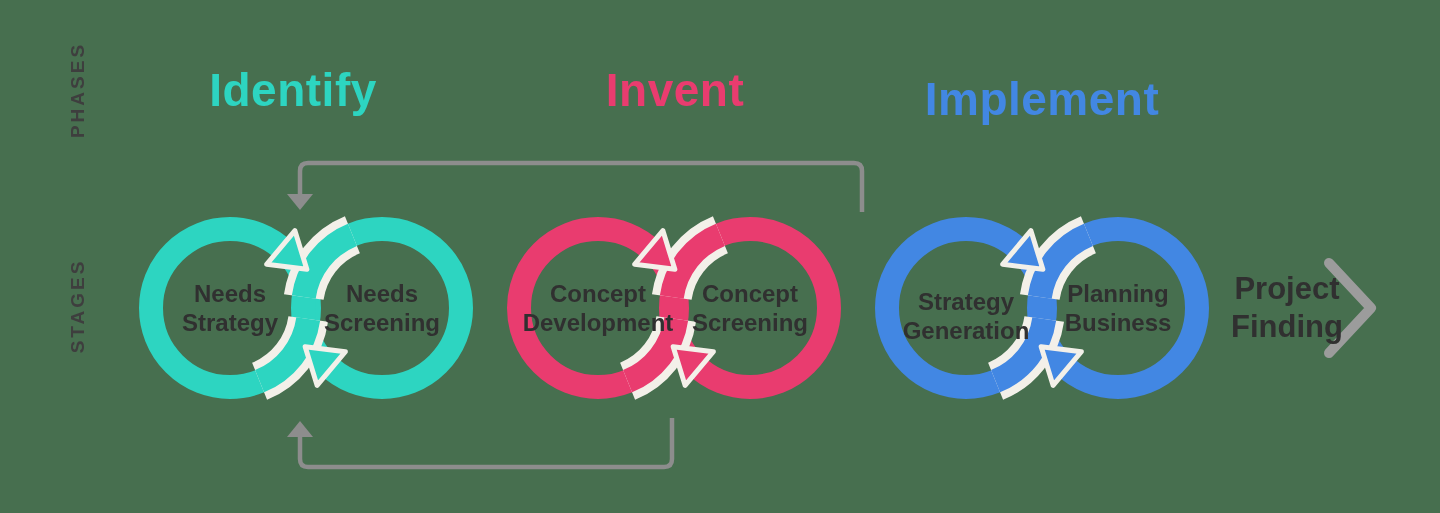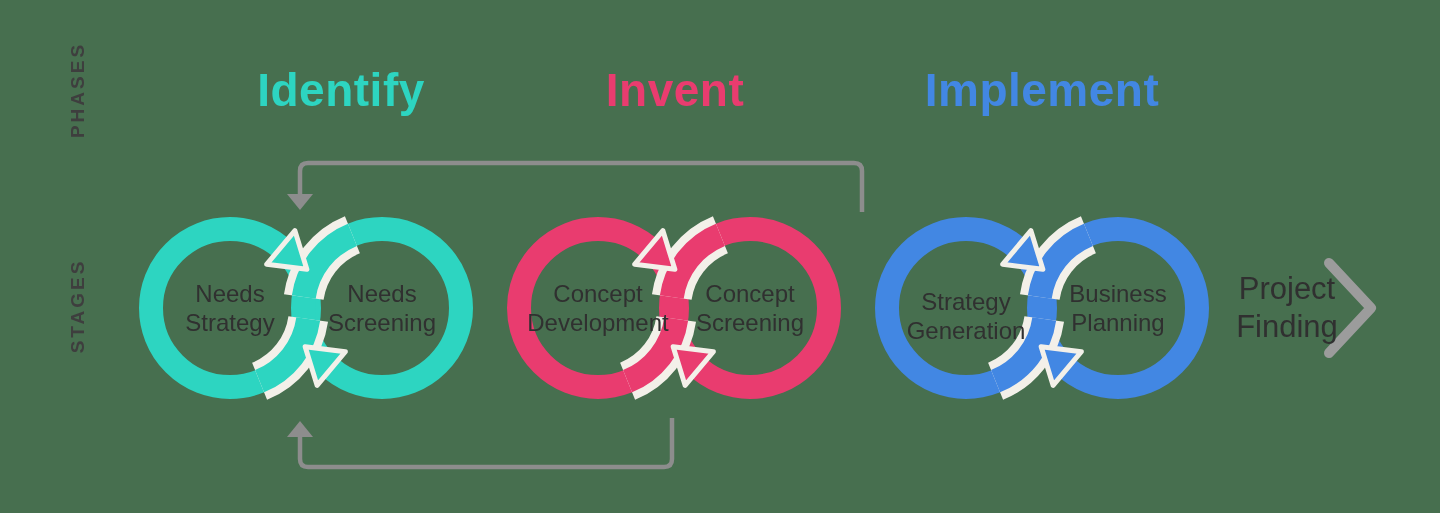--- a/index.html
+++ b/index.html
@@ -13,36 +13,36 @@
     font-size:19px;font-weight:700;letter-spacing:3px;color:#3E3E3E;white-space:nowrap;
   }
   #lbl-phases{top:90px;}
   #lbl-stages{top:306px;}
   .phase-header{
     position:absolute;top:90px;transform:translate(-50%,-50%);
     font-size:46px;font-weight:700;letter-spacing:.5px;white-space:nowrap;
   }
   #hdr-0{left:293px;}
   #hdr-1{left:675px;}
-  #hdr-2{left:1042px;}
+  #hdr-2{left:1042px;margin-top:9px;}
   .ring-label{
     position:absolute;transform:translate(-50%,-50%);text-align:center;
-    font-size:24px;font-weight:400;line-height:1.22;color:#303030;white-space:nowrap;
+    font-size:24px;font-weight:700;line-height:1.22;color:#303030;white-space:nowrap;
   }
   .outcome{left:1287px;top:308px;font-size:31px;}
 </style>
 </head>
 <body style="background: rgb(71, 111, 79);">
 
 <div class="canvas" style="background: rgb(71, 111, 79);">
 
   <div class="side-label" id="lbl-phases" style="color: rgb(62, 62, 62);">PHASES</div>
   <div class="side-label" id="lbl-stages" style="color: rgb(62, 62, 62);">STAGES</div>
 
-  <div class="phase-header" id="hdr-0" style="color: rgb(45, 213, 193); margin-left: 48px;">Identify</div>
+  <div class="phase-header" id="hdr-0" style="color: rgb(45, 213, 193);">Identify</div>
   <div class="phase-header" id="hdr-1" style="color: rgb(233, 60, 111);">Invent</div>
   <div class="phase-header" id="hdr-2" style="color: rgb(66, 135, 227);">Implement</div>
 
   <svg id="diagram" width="1440" height="513" viewBox="0 0 1440 513">
       <g>
         <path d="M 862 212 L 862 171 Q 862 163 854 163 L 308 163 Q 300 163 300 171 L 300 197" fill="none" stroke="#8D8D8D" stroke-width="4.5"></path>
         <polygon points="300,210 287,194 313,194" fill="#8D8D8D"></polygon>
         <path d="M 672 418 L 672 459 Q 672 467 664 467 L 308 467 Q 300 467 300 459 L 300 434" fill="none" stroke="#8D8D8D" stroke-width="4.5"></path>
         <polygon points="300,421 287,437 313,437" fill="#8D8D8D"></polygon>
       </g>
@@ -94,22 +94,22 @@
       </div>
       <div class="ring-label" style="left: 750px; top: 308px;">
         <div>Concept</div>
         <div>Screening</div>
       </div>
       <div class="ring-label" style="left: 966px; top: 316px;">
         <div>Strategy</div>
         <div>Generation</div>
       </div>
       <div class="ring-label" style="left: 1118px; top: 308px;">
+        <div>Planning</div>
         <div>Business</div>
-        <div>Planning</div>
       </div>
     </div>
 
   <div class="ring-label outcome">
     <div>Project</div>
     <div>Finding</div>
   </div>
 
 </div>
 

